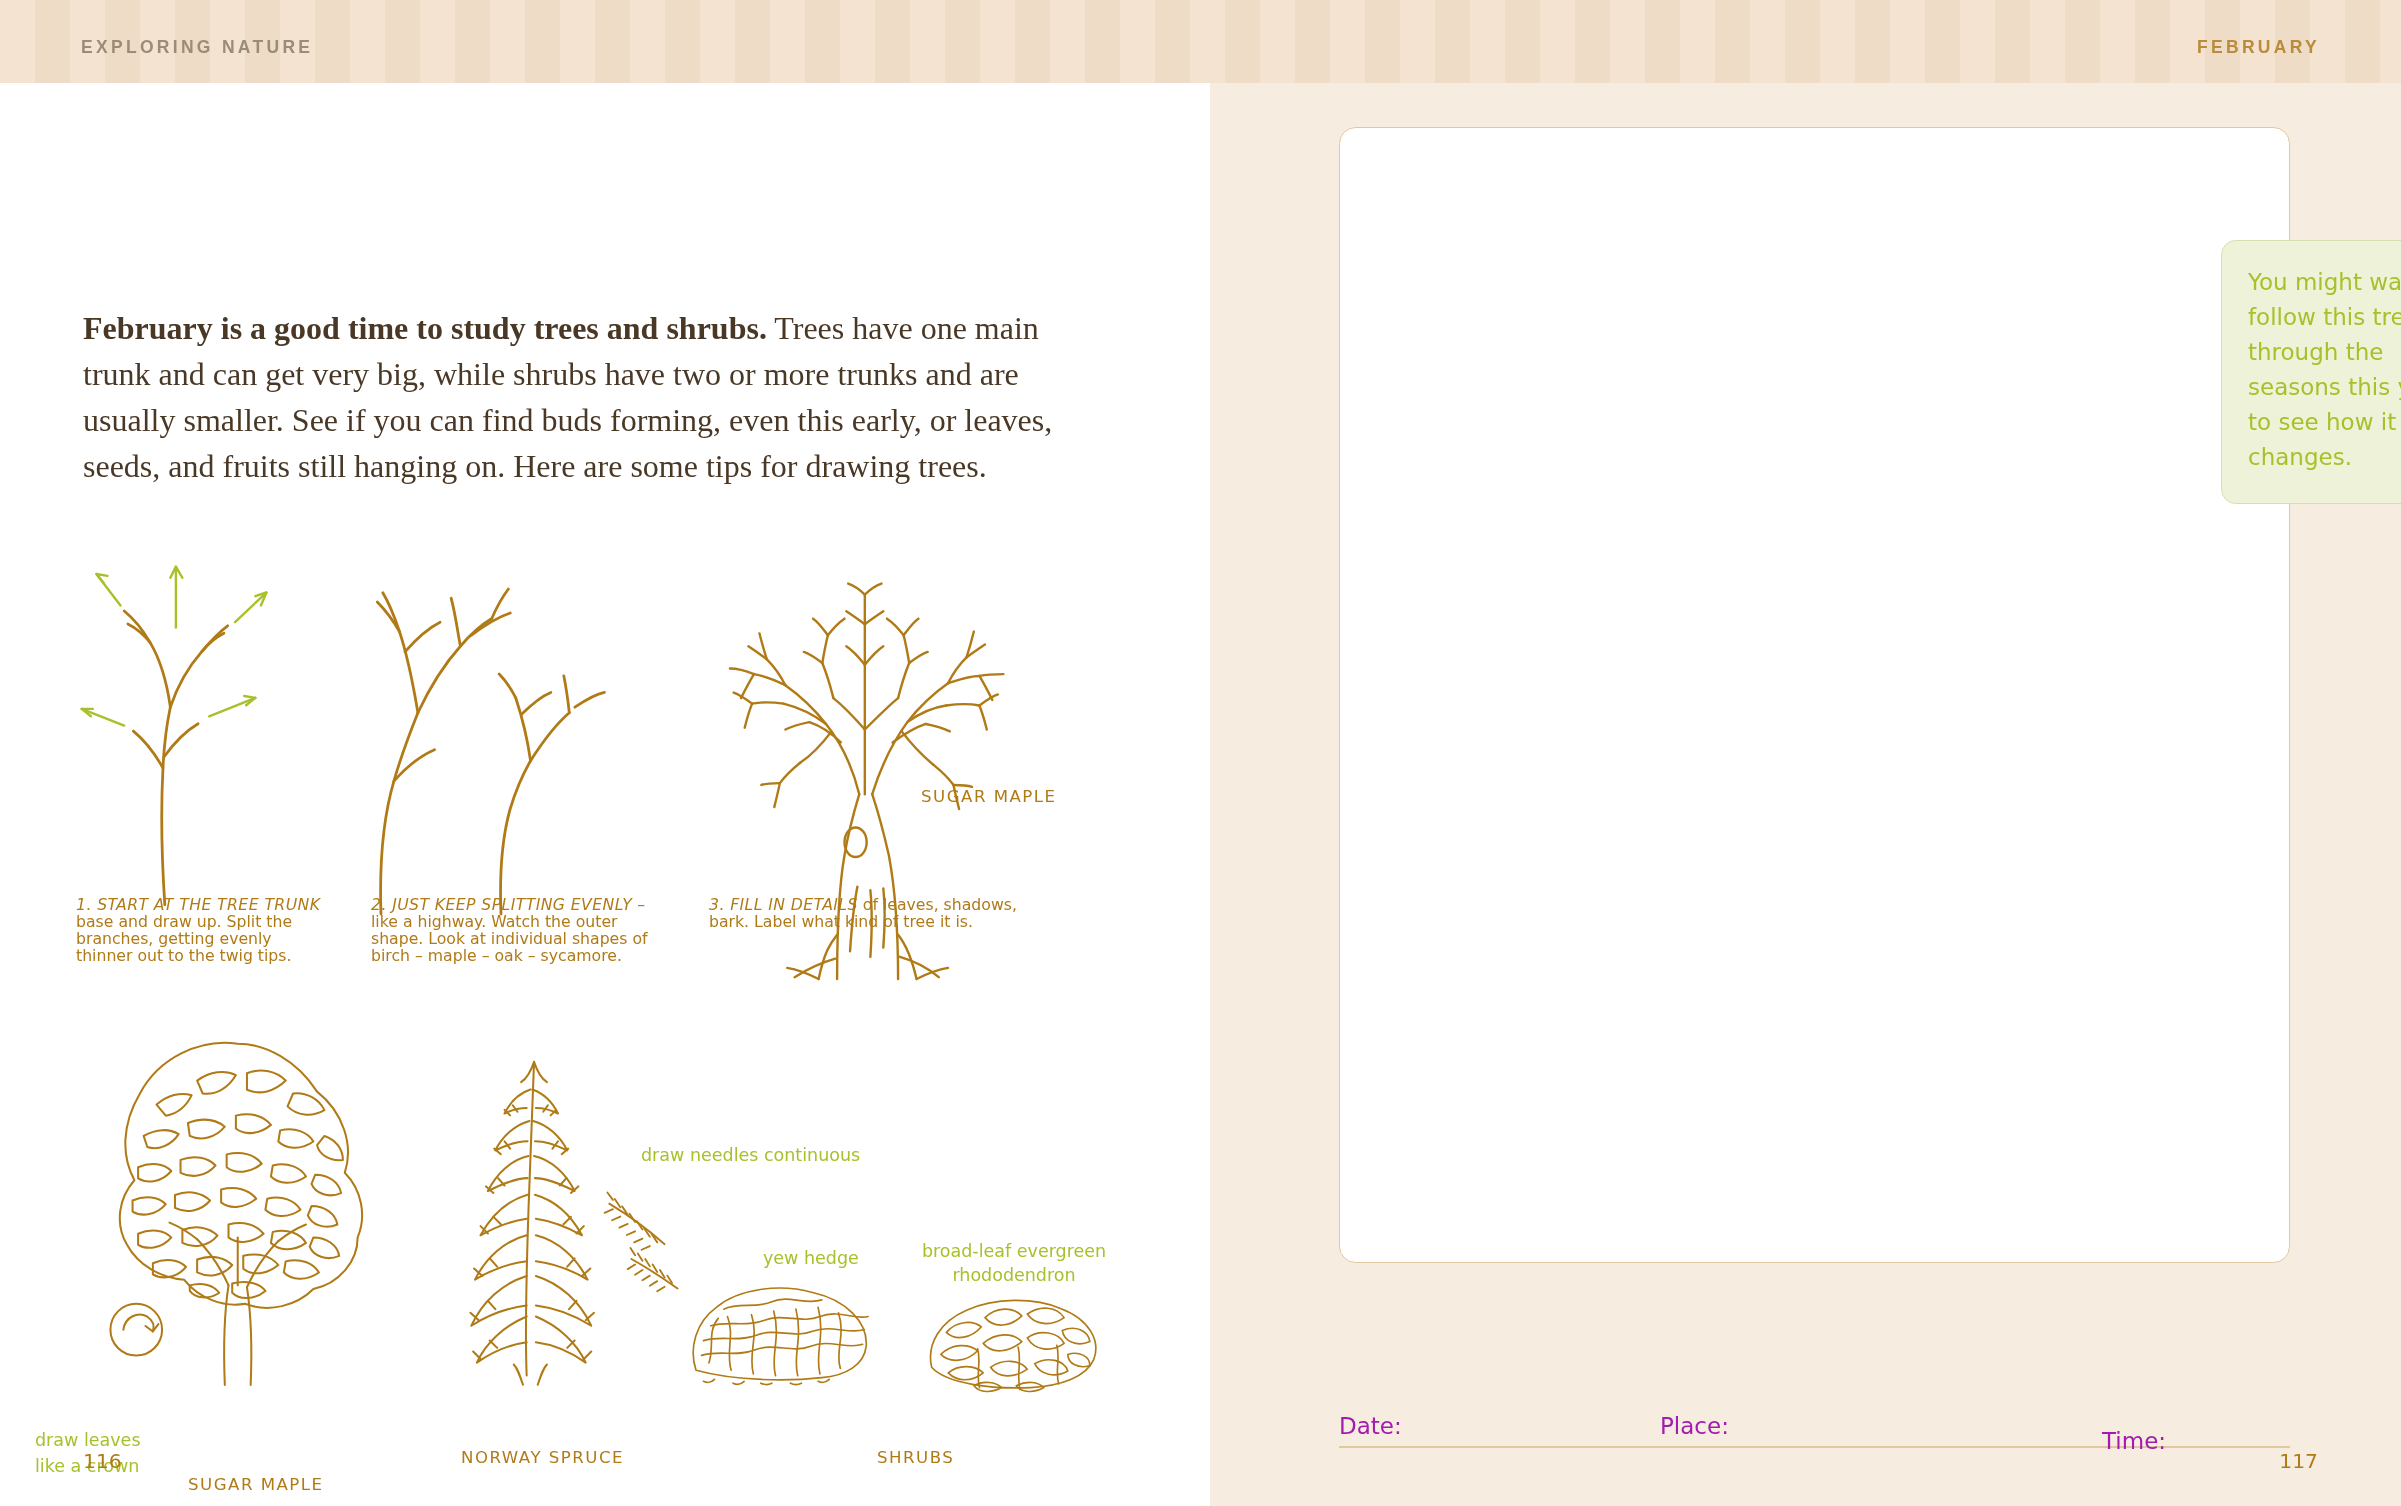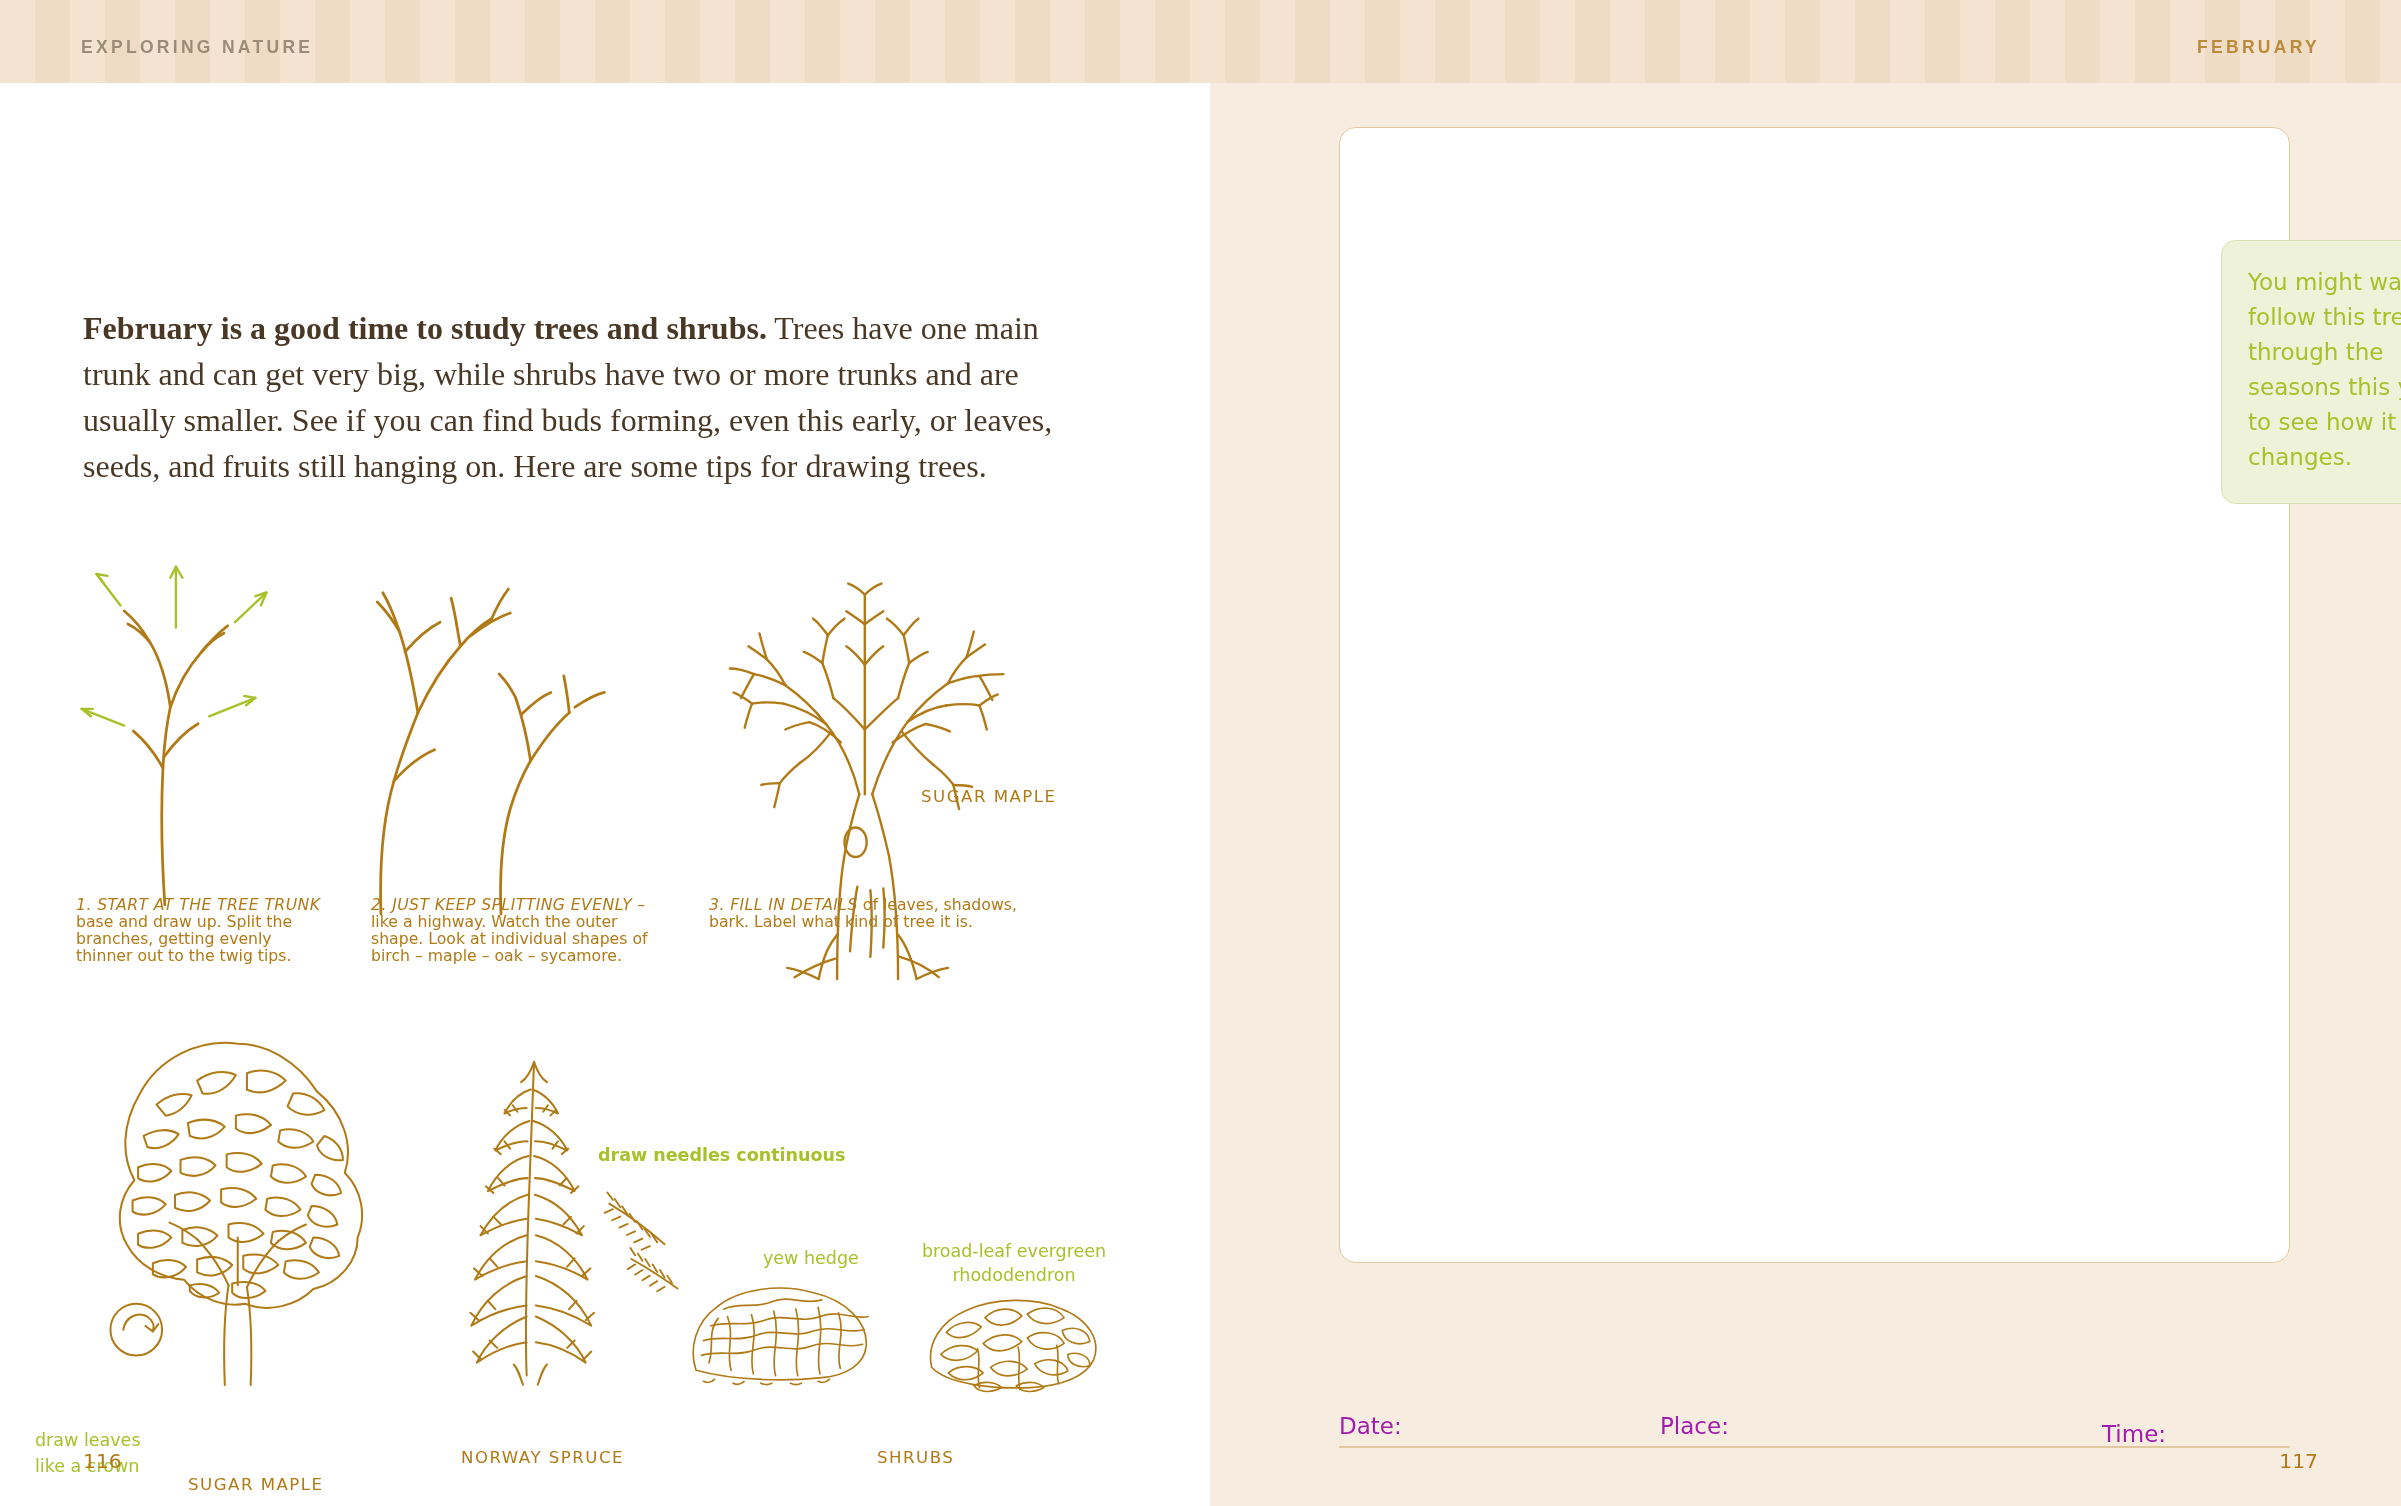--- a/index.html
+++ b/index.html
@@ -450,21 +450,21 @@
         <g class="ink" stroke-width="2">
           <path d="M10 18 C30 30 52 46 70 62"></path>
           <path d="M14 14 l-6 -8 M22 22 l-6 -9 M30 30 l-6 -9 M38 38 l-6 -9 M46 46 l-6 -9 M54 54 l-6 -9 M62 60 l-6 -9"></path>
           <path d="M14 24 l-9 4 M22 32 l-9 4 M30 40 l-9 4 M38 48 l-9 4 M46 56 l-9 4 M54 64 l-9 4"></path>
           <path d="M34 78 C52 88 70 100 84 110"></path>
           <path d="M38 74 l-5 -8 M46 80 l-5 -8 M54 86 l-5 -8 M62 92 l-5 -8 M70 98 l-5 -8 M78 104 l-5 -8"></path>
           <path d="M38 84 l-8 5 M46 90 l-8 5 M54 96 l-8 5 M62 102 l-8 5 M70 108 l-8 5"></path>
         </g>
       </svg>
     </div>
-    <div class="label-green" style="left:598px; top:1060px;font-weight:bold;">draw needles continuous</div>
+    <div class="label-green" style="left:641px; top:1060px;">draw needles continuous</div>
 
     <div class="fig" style="left:683px; top:1191px;">
       <svg width="199" height="111" viewBox="0 0 215 120">
         <g class="ink" stroke-width="1.8">
           <path d="M14 104 C6 80 14 52 36 36 C60 16 104 10 140 20 C176 28 200 52 198 78 C196 98 176 110 150 112 C114 116 58 116 14 104 Z"></path>
           <path d="M28 96 C34 78 26 62 38 48 M52 104 C46 84 56 66 48 46 M76 108 C70 86 82 68 74 44
                    M100 110 C94 88 106 70 98 40 M124 110 C118 88 130 70 122 38 M148 108 C142 86 154 68 146 36
                    M170 102 C164 84 176 66 168 42"></path>
           <path d="M22 72 C42 66 60 74 80 66 C100 58 120 70 140 62 C160 54 180 66 196 60"></path>
           <path d="M20 88 C40 82 58 90 78 82 C98 74 118 86 138 78 C158 70 178 82 194 76"></path>
@@ -516,20 +516,20 @@
 
     <div class="draw-box"></div>
 
 
     <div class="sticky">You might want to follow this tree through the seasons this year to see how it changes.</div>
 
     <div class="meta-row">
       <div class="meta-rule"></div>
       <div class="meta-item" style="left:0; top:0;">Date:</div>
       <div class="meta-item" style="left:321px; top:0;">Place:</div>
-      <div class="meta-item" style="left:763px; top:8px;">Time:</div>
+      <div class="meta-item" style="left:763px; top:15px;">Time:</div>
     </div>
 
     <div class="folio folio-right">117</div>
   </div>
 
 </div>
 
 
 </body></html>

